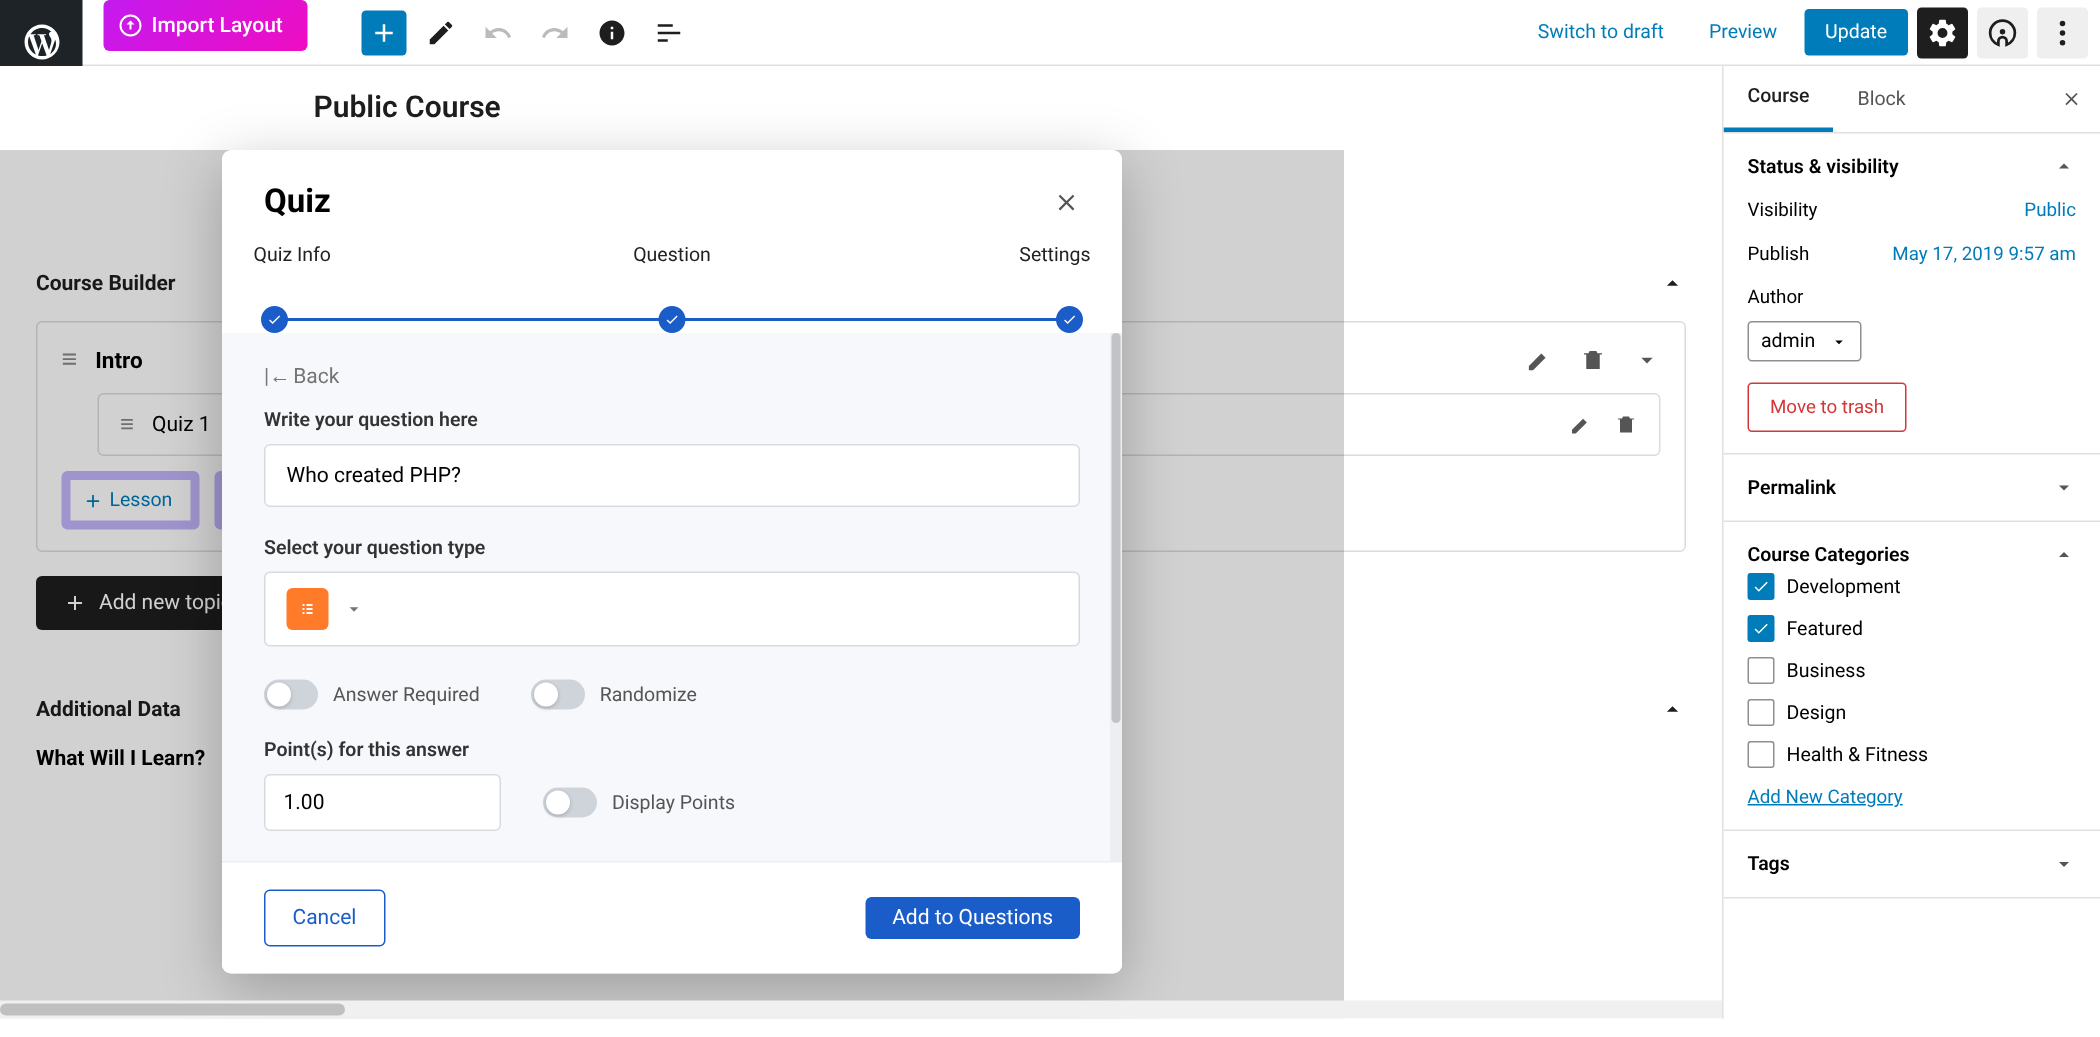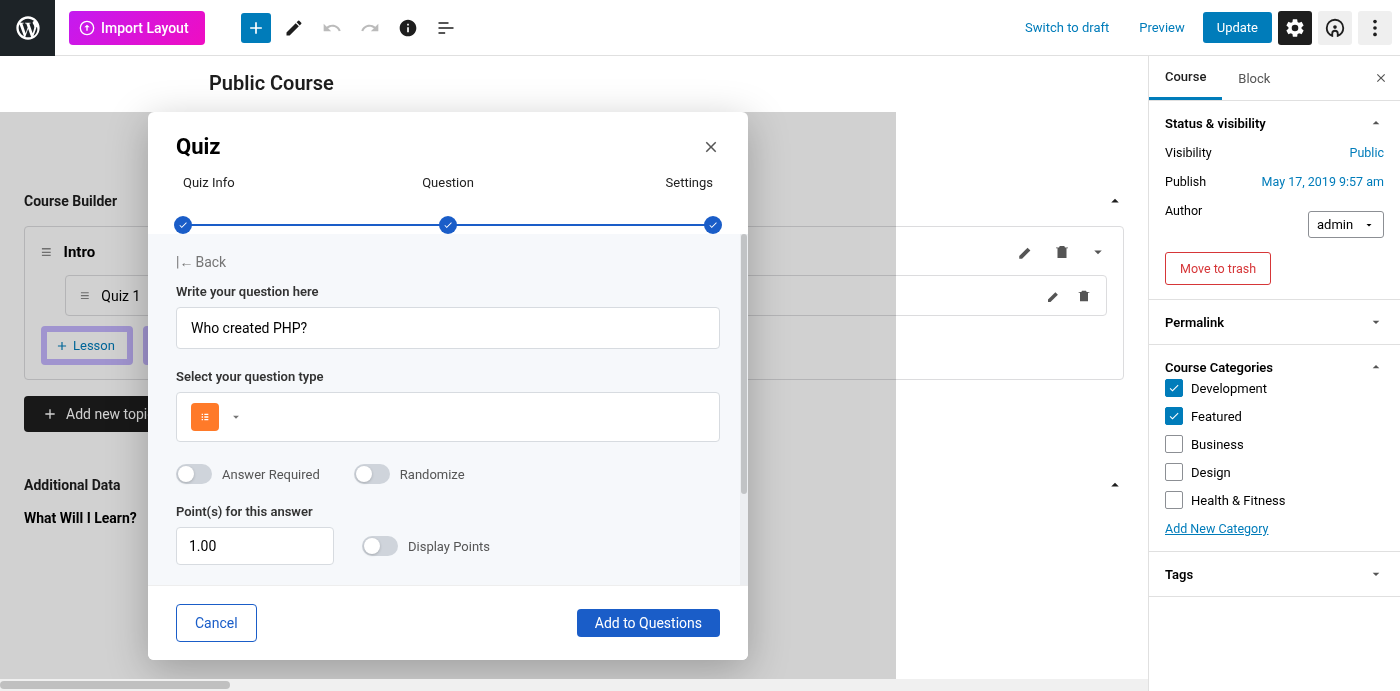--- a/index.html
+++ b/index.html
@@ -1,19 +1,19 @@
 <!DOCTYPE html>
 <html><head>
 <meta charset="utf-8">
 <style>
 * { box-sizing: border-box; margin: 0; padding: 0; font-family: -apple-system, BlinkMacSystemFont, "Segoe UI", Roboto, sans-serif; }
 body { width: 1400px; height: 691px; overflow: hidden; background: #fff; position: relative; }
 
 
-.topbar { height: 56px; display: flex; align-items: center; border-bottom: 1px solid #e0e0e0; }
+.topbar { height: 44px; display: flex; border-bottom: 1px solid #e0e0e0; }
 .wp-logo { width: 55px; height: 56px; background: #1d2327; display: flex; align-items: center; justify-content: center; }
 .wp-logo svg { width: 28px; height: 28px; fill: #fff; }
 .import-btn { margin-left: 14px; height: 34px; background: linear-gradient(135deg, #c41af0, #ef0dc2); color: #fff; border: none; border-radius: 4px; padding: 0 16px 0 10px; font-size: 14px; font-weight: 500; display: flex; align-items: center; gap: 6px; cursor: pointer; }
 .import-btn svg { width: 16px; height: 16px; fill: #fff; }
 .tb-icons { margin-left: 36px; display: flex; align-items: center; gap: 8px; }
 .tb-btn { width: 30px; height: 30px; display: flex; align-items: center; justify-content: center; border: none; background: transparent; cursor: pointer; border-radius: 3px; }
 .tb-btn.add { background: #007cba; }
 .tb-btn.add svg { fill: #fff; }
 .tb-btn svg { width: 20px; height: 20px; fill: #1e1e1e; }
 .tb-btn.dim svg { fill: #bbb; }
@@ -56,21 +56,21 @@
 .add-topic-btn svg { width: 16px; height: 16px; fill: #fff; }
 .add-data-head { margin-top: 24px; }
 .wwil { font-size: 14px; font-weight: 700; margin-top: 6px; }
 
 
 .overlay { position: absolute; inset: 56px 252px 0 0; background: rgba(0,0,0,.18); display: flex; align-items: flex-start; justify-content: center; }
 .modal { width: 600px; background: #fff; border-radius: 6px; box-shadow: 0 10px 40px rgba(0,0,0,.25); margin-top: 0; overflow: hidden; display: flex; flex-direction: column; max-height: 612px; }
 .modal-head { display: flex; align-items: center; justify-content: space-between; padding: 22px 28px 16px; }
 .modal-head h2 { font-size: 22px; font-weight: 700; }
 .modal-head svg { width: 18px; height: 18px; fill: #555; cursor: pointer; }
-.steps { display: flex; align-items: center; padding: 0 35px 16px; position: relative; }
+.steps { display: flex; align-items: center; padding: 0 21px 16px; position: relative; }
 .step { flex: 1; text-align: center; font-size: 13px; color: #222; position: relative; }
 .step:first-child { text-align: left; }
 .step:last-child { text-align: right; }
 .step-dots { position: relative; height: 18px; margin: 10px 30px 0; }
 .step-line { position: absolute; top: 8px; left: 0; right: 0; height: 2px; background: #1a5dc8; }
 .dot { width: 18px; height: 18px; border-radius: 50%; background: #1a5dc8; position: absolute; top: 0; display: flex; align-items: center; justify-content: center; }
 .dot svg { width: 10px; height: 10px; fill: #fff; }
 .dot.d1 { left: -4px; } .dot.d2 { left: calc(50% - 9px); } .dot.d3 { right: -4px; }
 .modal-body { background: #f6f8fb; padding: 20px 28px; overflow-y: auto; flex: 1; position: relative; }
 .back { color: #757575; font-size: 14px; display: flex; align-items: center; gap: 2px; margin-bottom: 14px; cursor: pointer; }
@@ -379,21 +379,21 @@
           </svg>
       </div>
       <div class="kv">
         <span>Visibility</span>
         <span class="v">Public</span>
       </div>
       <div class="kv">
         <span>Publish</span>
         <span class="v">May 17, 2019 9:57 am</span>
       </div>
-      <div class="kv" style="flex-direction:row;align-items:flex-start;justify-content:space-between;">
+      <div class="kv" style="flex-direction:column;align-items:flex-start;justify-content:space-between;">
         <span>Author</span>
         <div class="author-sel">
           <span>admin</span>
           <svg viewBox="0 0 24 24" style="width:12px;height:12px;">
               <path d="M7 10l5 5 5-5z"></path>
             </svg>
         </div>
       </div>
       <button class="trash">Move to trash</button>
     </div>

